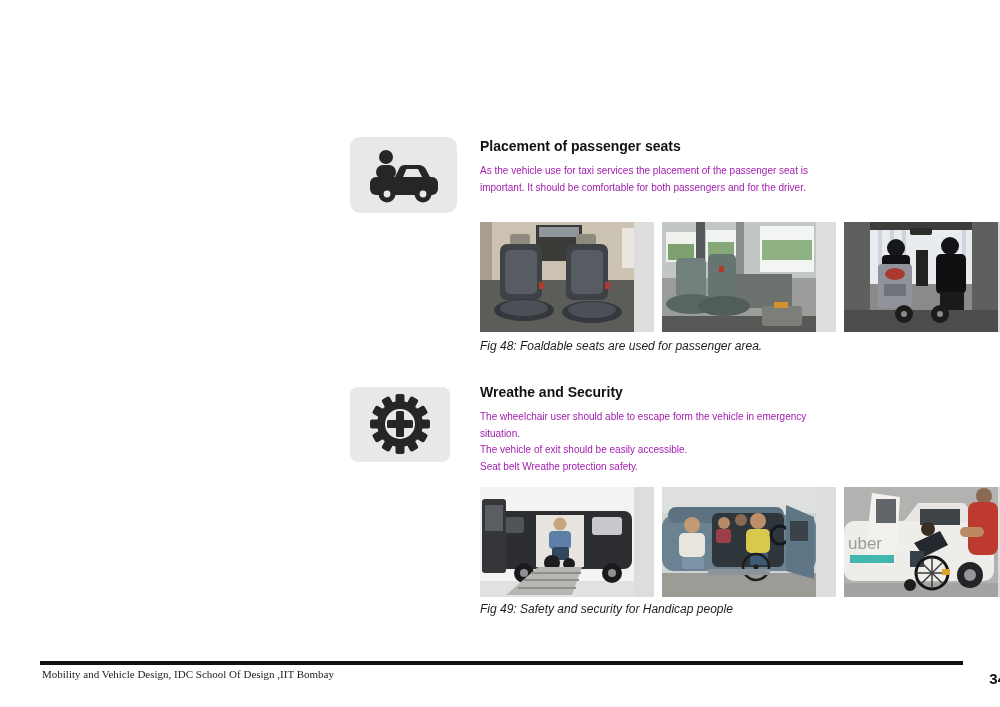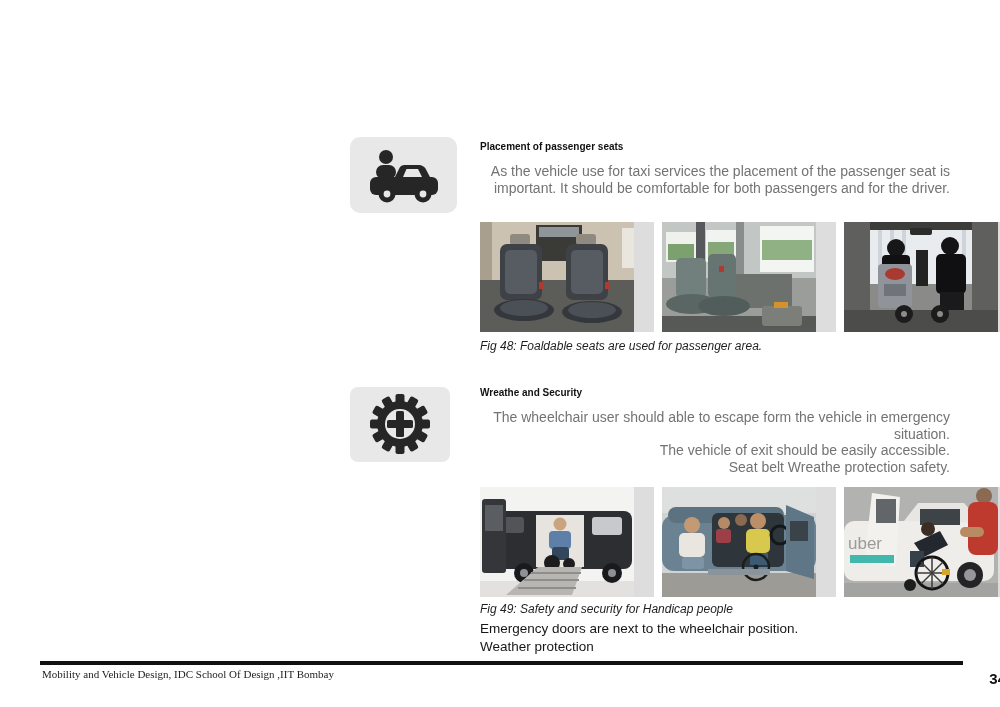--- a/index.html
+++ b/index.html
@@ -1,21 +1,21 @@
 <!DOCTYPE html>
 <html><head>
 <meta charset="utf-8">
 <style>
   html,body{margin:0;padding:0;background:#fff;}
   .page{position:relative;width:1000px;height:707px;background:#ffffff;overflow:hidden;
         font-family:"Liberation Sans",sans-serif;color:#1c1c1c;}
   .abs{position:absolute;}
   .icon-box{background:#e8e8e8;border-radius:10px;display:flex;align-items:center;justify-content:center;}
-  .heading{font-weight:bold;font-size:10px;line-height:15px;color:#111;}
-  .body-text{font-size:14px;line-height:16.5px;color:#737373;text-align:right;}
+  .heading{font-weight:bold;font-size:14px;line-height:15px;color:#111;}
+  .body-text{font-size:10px;line-height:16.5px;color:#a21caf;}
   .caption{font-style:italic;font-size:12px;color:#1e1e1e;}
   .notes{font-size:13.5px;line-height:17.5px;color:#161616;}
   .img-row{display:flex;gap:8px;}
   .photo{width:174px;height:110px;overflow:hidden;background:#ddd;}
   .photo svg{display:block;}
   .footer-rule{background:#111111;height:4px;}
   .footer-text{font-family:"Liberation Serif",serif;font-size:11px;color:#222;}
   .page-num{font-size:15px;font-weight:600;color:#111;text-align:right;}
 </style>
 </head>
@@ -268,22 +268,18 @@
         <rect x="98" y="82" width="8" height="6" fill="#d8a52a"></rect>
         <circle cx="140" cy="9" r="8" fill="#8a6a52"></circle>
         <rect x="124" y="15" width="30" height="53" rx="8" fill="#bf3a2e"></rect>
         <rect x="116" y="40" width="24" height="10" rx="5" fill="#b98a63"></rect>
       </svg>
     </div>
   </div>
 
   <div class="abs caption" style="left:480px;top:602px;">Fig 49: Safety and security for Handicap people</div>
 
-  <div class="abs notes" style="left:480px;top:620px;width:470px;">
-    <div>Emergency doors are next to the wheelchair position.</div>
-    <div>Weather protection</div>
-  </div>
 
   <div class="abs footer-rule" style="left:40px;top:661px;width:923px;"></div>
   <div class="abs footer-text" style="left:42px;top:668px;">Mobility and Vehicle Design, IDC School Of Design ,IIT Bombay</div>
   <div class="abs page-num" style="left:946px;top:664px;width:60px;margin-top:6px;">34</div>
 
 </div>
 
 </body></html>

